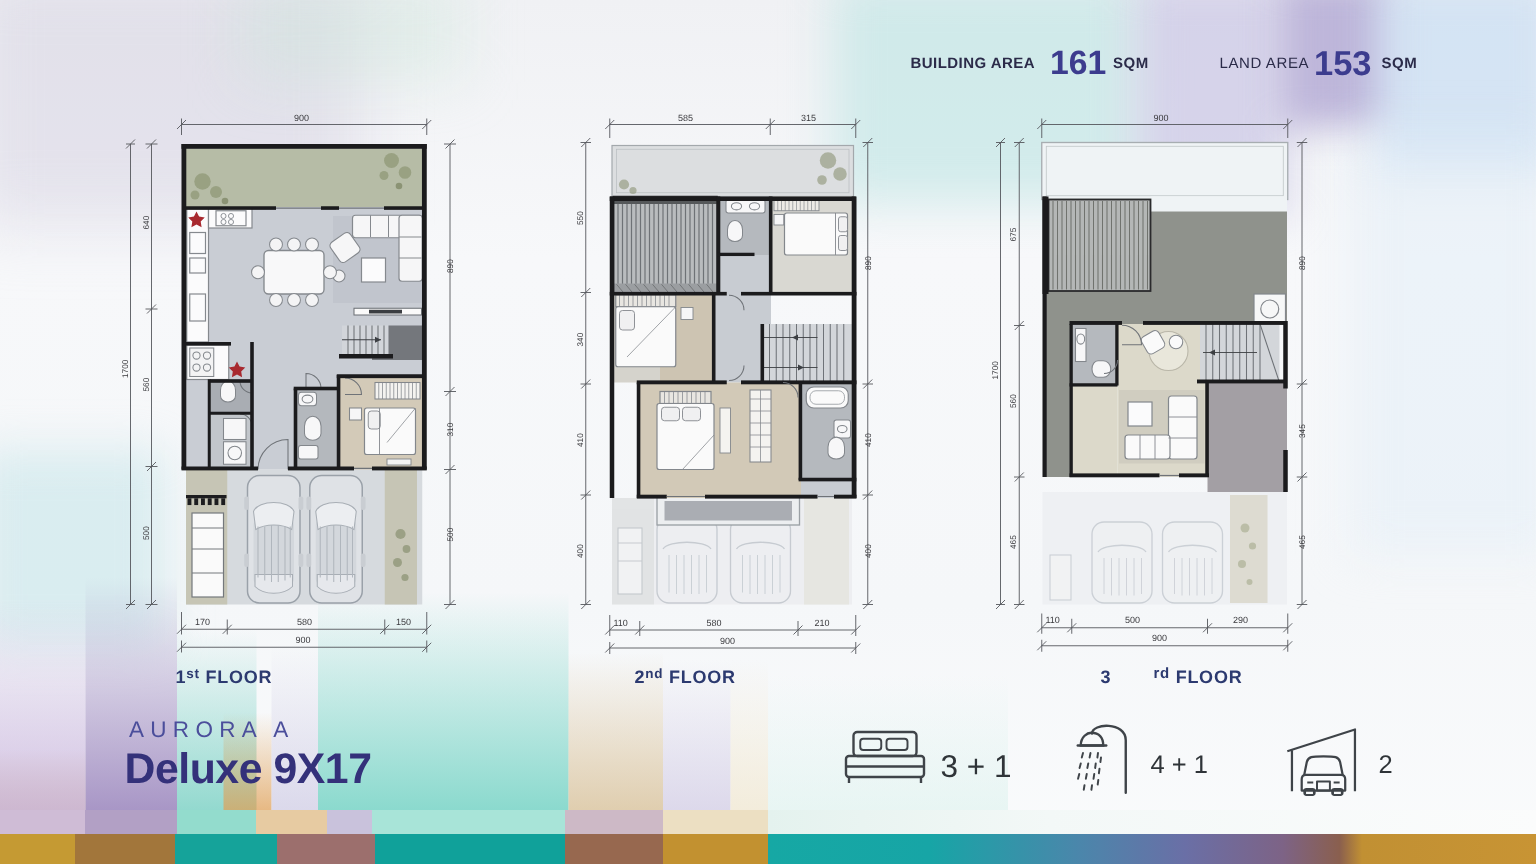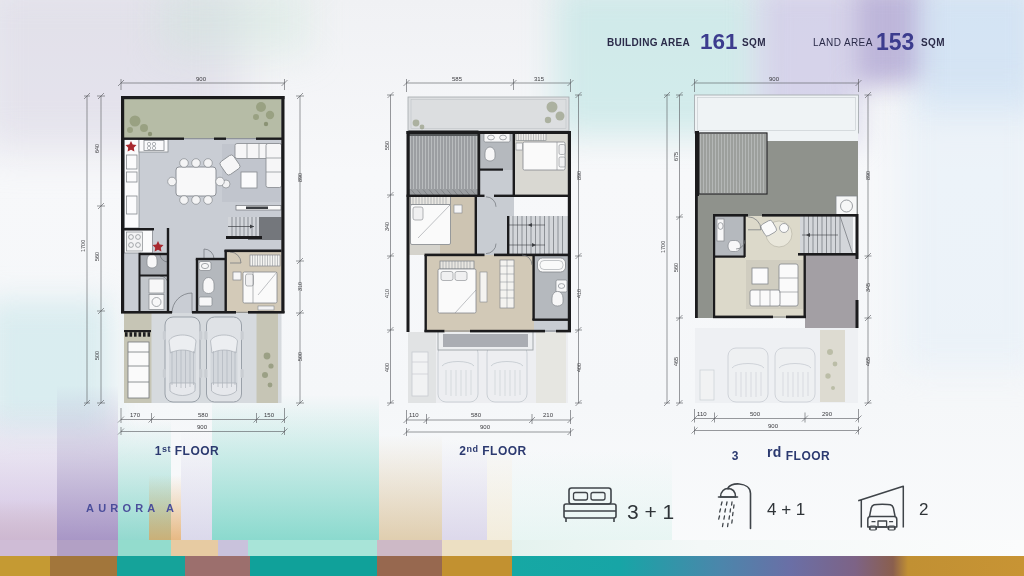--- a/index.html
+++ b/index.html
@@ -701,28 +701,29 @@
   <div class="abs" style="left:700px;top:29px;font-size:22.5px;font-weight:bold;color:#3c3c8e;">161</div>
 
   <div class="abs" style="left:742px;top:37px;font-size:10px;font-weight:bold;color:#2b2b49;letter-spacing:.4px;">SQM</div>
 
   <div class="abs" style="left:813px;top:37px;font-size:10px;font-weight:normal;color:#2b2b49;letter-spacing:.4px;">LAND AREA</div>
 
   <div class="abs" style="left:876px;top:29px;font-size:23px;font-weight:bold;color:#3c3c8e;">153</div>
 
   <div class="abs" style="left:921px;top:37px;font-size:10px;font-weight:bold;color:#2b2b49;letter-spacing:.4px;">SQM</div>
 
-  <div class="abs" style="left:117px;top:444px;width:140px;text-align:center;font-size:12px;font-weight:bold;color:#2c3a70;letter-spacing:.5px;">1<span style="font-size:9px;vertical-align:3px;">st</span> FLOOR</div>
-
-  <div class="abs" style="left:423px;top:444px;width:140px;text-align:center;font-size:12px;font-weight:bold;color:#2c3a70;letter-spacing:.5px;">2<span style="font-size:9px;vertical-align:3px;">nd</span> FLOOR</div>
-
-  <div class="abs" style="left:711px;top:444px;width:140px;text-align:center;font-size:12px;font-weight:bold;color:#2c3a70;letter-spacing:.5px;">3<span style="font-size:14px;vertical-align:3px;padding-left:28px;">rd</span> FLOOR</div>
-
-  <div class="abs" style="left:86px;top:502px;font-size:11px;font-weight:bold;color:#4b4e9b;letter-spacing:4.2px;">AURORA A</div>
-
+  <div class="abs" style="left:117px;top:444px;width:140px;font-size:12px;font-weight:bold;color:#2c3a70;letter-spacing:.5px;">1<span style="font-size:9px;vertical-align:3px;">st</span> FLOOR</div>
+
+  <div class="abs" style="left:423px;top:444px;width:140px;text-align:left;font-size:12px;font-weight:bold;color:#2c3a70;letter-spacing:.5px;">2<span style="font-size:9px;vertical-align:3px;">nd</span> FLOOR</div>
+
+  <div class="abs" style="left:711px;top:444px;width:140px;text-align:center;font-size:12px;font-weight:bold;color:#2c3a70;letter-spacing:.5px;">3<span style="font-size:10px;vertical-align:3px;padding-left:28px;">rd</span> FLOOR</div>
+
+  <div class="abs" style="left:86px;top:478px;font-size:15px;font-weight:normal;color:#4b4e9b;letter-spacing:4.2px;">AURORA A</div>
+
+  <div class="abs" style="left:83px;top:497px;font-size:28.5px;font-weight:bold;color:#34317a;letter-spacing:-0.3px;">Deluxe&nbsp;9X17</div>
 
   <svg class="abs" style="left:560px;top:485px;" width="60" height="44" viewBox="0 0 60 44">
     <g fill="none" stroke="#3f4449" stroke-width="1.6" stroke-linejoin="round">
       <rect x="9" y="3" width="42" height="16" rx="2.5"></rect>
       <rect x="13.5" y="7.5" width="14" height="7.5" rx="2" stroke-width="1.3"></rect>
       <rect x="31" y="7.5" width="14" height="7.5" rx="2" stroke-width="1.3"></rect>
       <rect x="4" y="19" width="52" height="14" rx="2"></rect>
       <path d="M4 26 L56 26 M6 33 L6 37 M54 33 L54 37"></path>
     </g>
   </svg>

